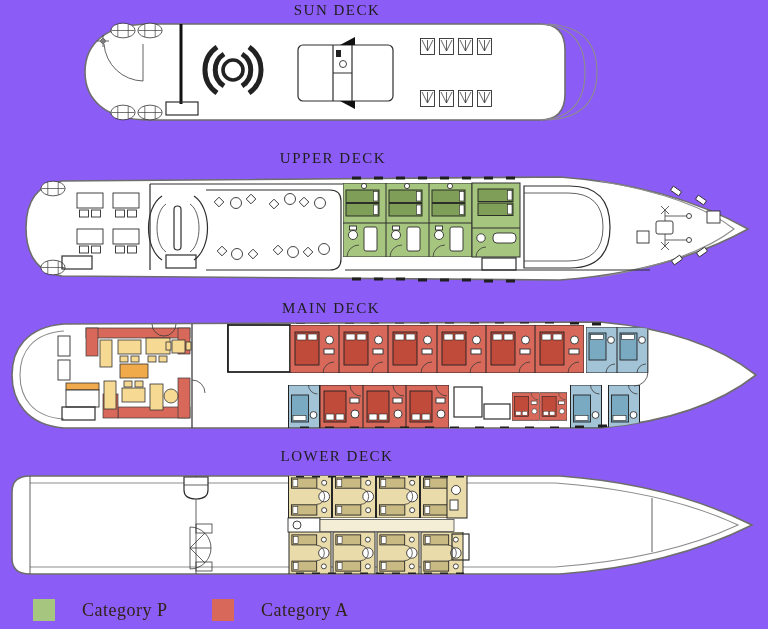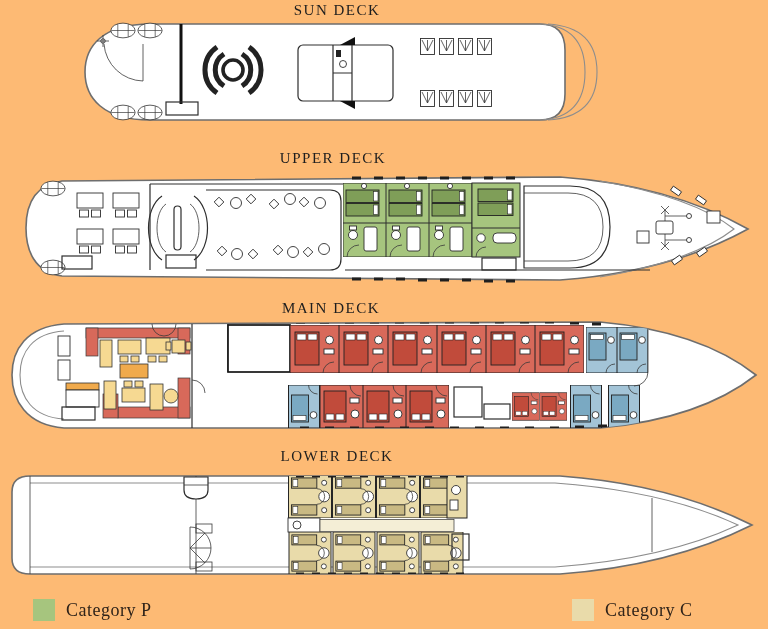--- a/index.html
+++ b/index.html
@@ -1,36 +1,36 @@
 <!DOCTYPE html>
 <html style="--catP: #a6c57e; --catPd: #7f9e58; --catA: #d8695a; --catAd: #c14b3b; --catB: #a3c4d7; --catBd: #7aa9c2; --catC: #e9dbaa; --catCd: #c9b983; --corr: #f4eed6; --tan: #f6d992; --orange: #f0aa4c;"><head>
 <meta charset="utf-8">
 <style>
   html,body{margin:0;padding:0;background:#fff;}
-  #stage{position:relative;width:768px;height:629px;background:#fdba74;overflow:hidden;
+  #stage{position:relative;width:768px;height:629px;background:#8b5cf6;overflow:hidden;
          font-family:"Liberation Serif",serif;text-align:right;}
   #plan{position:absolute;left:0;top:0;}
   .tit{font:15px "Liberation Serif",serif;letter-spacing:1.5px;fill:#1e1e1e;text-anchor:middle;}
   .hull{fill:#fff;stroke:#6e6e6e;stroke-width:1.6;}
   .hull2{fill:none;stroke:#8d8d8d;stroke-width:1.1;}
   .wall{stroke:#2e2e2e;stroke-width:1.2;fill:none;}
   .wallf{stroke:#2e2e2e;stroke-width:1.2;fill:#fff;}
   .thin{stroke:#3a3a3a;stroke-width:.8;fill:none;}
   .blk{stroke:#161616;stroke-width:1.7;fill:#fff;}
   .white{fill:#fff;stroke:#2e2e2e;stroke-width:.9;}
   .tick{stroke:#1f1f1f;stroke-width:3;fill:none;}
   .fill-catP{fill:var(--catP);} .fill-catPd{fill:var(--catPd);}
   .fill-catA{fill:var(--catA);} .fill-catAd{fill:var(--catAd);}
   .fill-catB{fill:var(--catB);} .fill-catBd{fill:var(--catBd);}
   .fill-catC{fill:var(--catC);} .fill-catCd{fill:var(--catCd);}
   .band{fill:var(--catA);stroke:#3a3a3a;stroke-width:.7;}
   .tan{fill:var(--tan);stroke:#333;stroke-width:.8;}
   .orange{fill:var(--orange);stroke:#333;stroke-width:.8;}
   .legend{position:absolute;left:0;top:599px;width:768px;height:30px;}
-  .legend-item{position:absolute;display:flex;align-items:center;top:0;}
+  .legend-item{position:absolute;display:flex;align-items:center;top:0;gap:16px;}
   .swatch{width:22px;height:22px;display:inline-block;}
   .legend-label{margin-left:11px;font-size:18px;color:#30241a;letter-spacing:.5px;}
 </style>
 </head>
 <body>
 
 <div id="stage">
 <svg id="plan" width="768" height="629" viewBox="0 0 768 629" xmlns="http://www.w3.org/2000/svg">
   <defs>
     <pattern id="hv" width="4.2" height="12" patternUnits="userSpaceOnUse">
@@ -365,18 +365,18 @@
                M296 574 h8 M312 574 h8 M328 574 h8 M344 574 h8 M360 574 h8 M376 574 h8 M392 574 h8 M408 574 h8 M424 574 h8 M440 574 h8 M456 574 h8"></path>
     </g>
   </g>
 </svg>
 
 <div class="legend">
   <div class="legend-item" style="left:33px">
     <span class="swatch" style="background: rgb(166, 197, 126);"></span>
     <span class="legend-label">Category P</span>
   </div>
-  <div class="legend-item" style="left:572px">
-    <span class="swatch" style="background: rgb(233, 219, 170);"></span>
-    <span class="legend-label">Category C</span>
+  <div class="legend-item" style="left:212px">
+    <span class="swatch" style="background: rgb(216, 105, 90);"></span>
+    <span class="legend-label">Category A</span>
   </div>
 </div>
 </div>
 
 </body></html>

